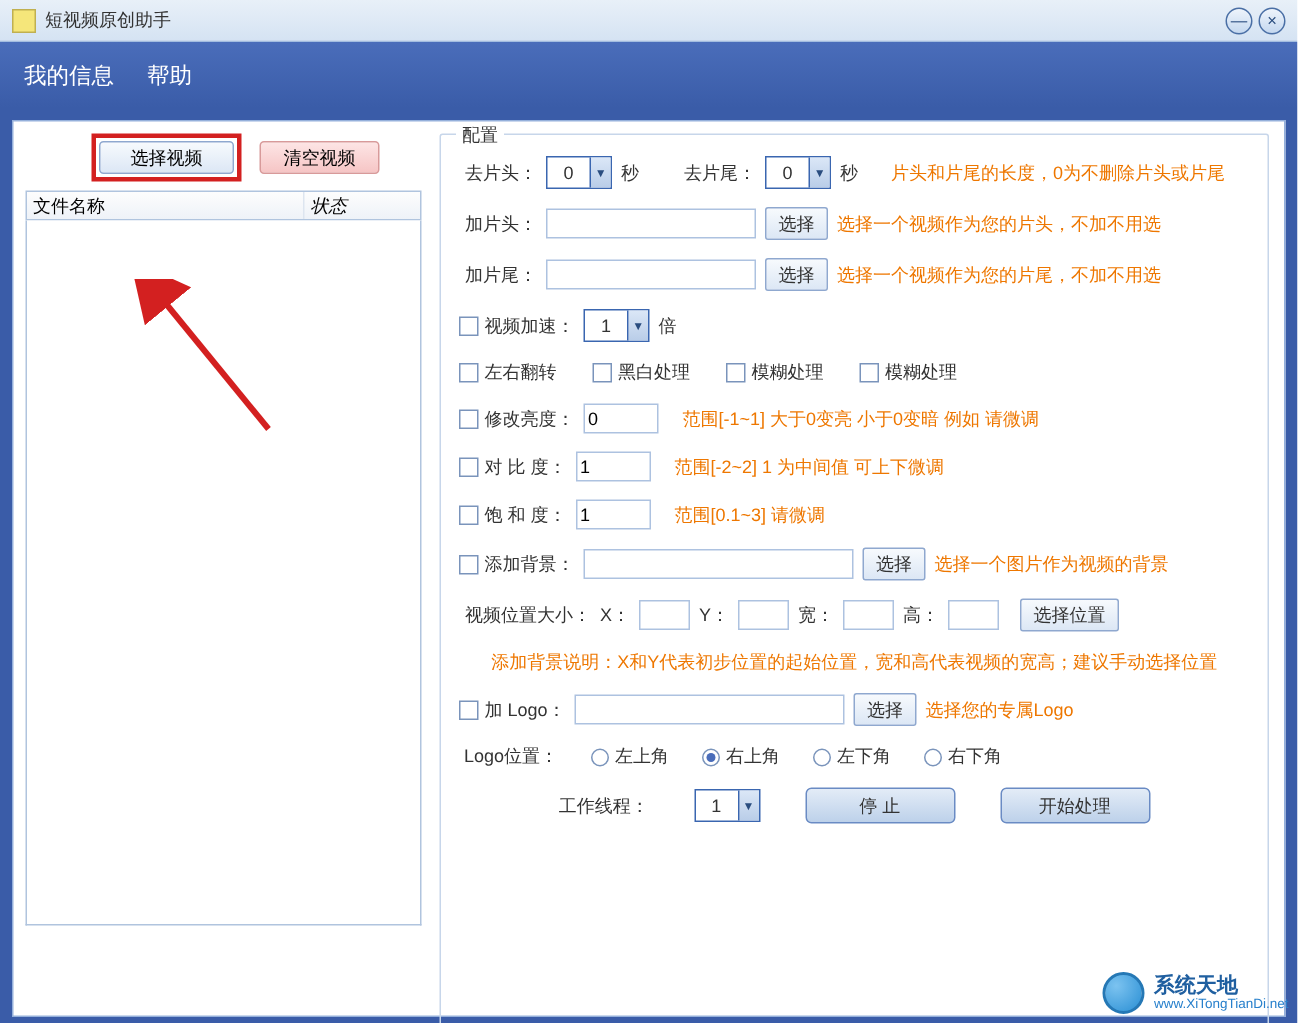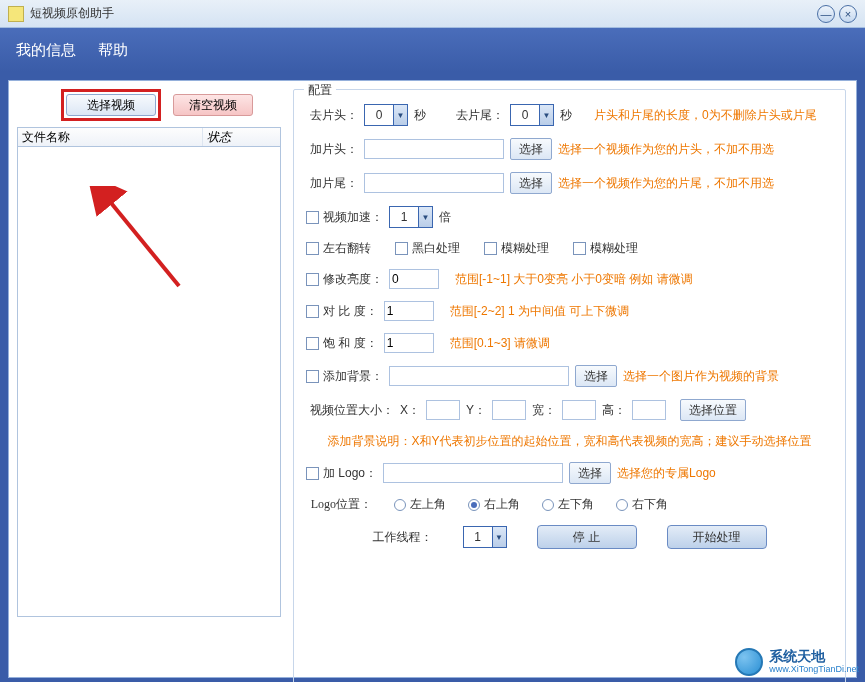--- a/index.html
+++ b/index.html
@@ -233,21 +233,21 @@
             <label class="cblbl">
                 <span class="cb"></span>
                 <span>加 Logo：</span>
               </label>
             <input class="txt" style="width: 180px;" value="">
             <div class="smallbtn">选择</div>
             <span class="hint">选择您的专属Logo</span>
           </div>
 
           <div class="row" style="gap:22px;">
-            <span style="min-width:66px;text-align:right;font-family:Liberation Serif, serif;">Logo位置：</span>
+            <span style="min-width:66px;text-align:right;">Logo位置：</span>
             <label class="cblbl">
                 <span class="radio"></span>
                 <span>左上角</span>
               </label>
             <label class="cblbl">
                 <span class="radio sel"></span>
                 <span>右上角</span>
               </label>
             <label class="cblbl">
                 <span class="radio"></span>

